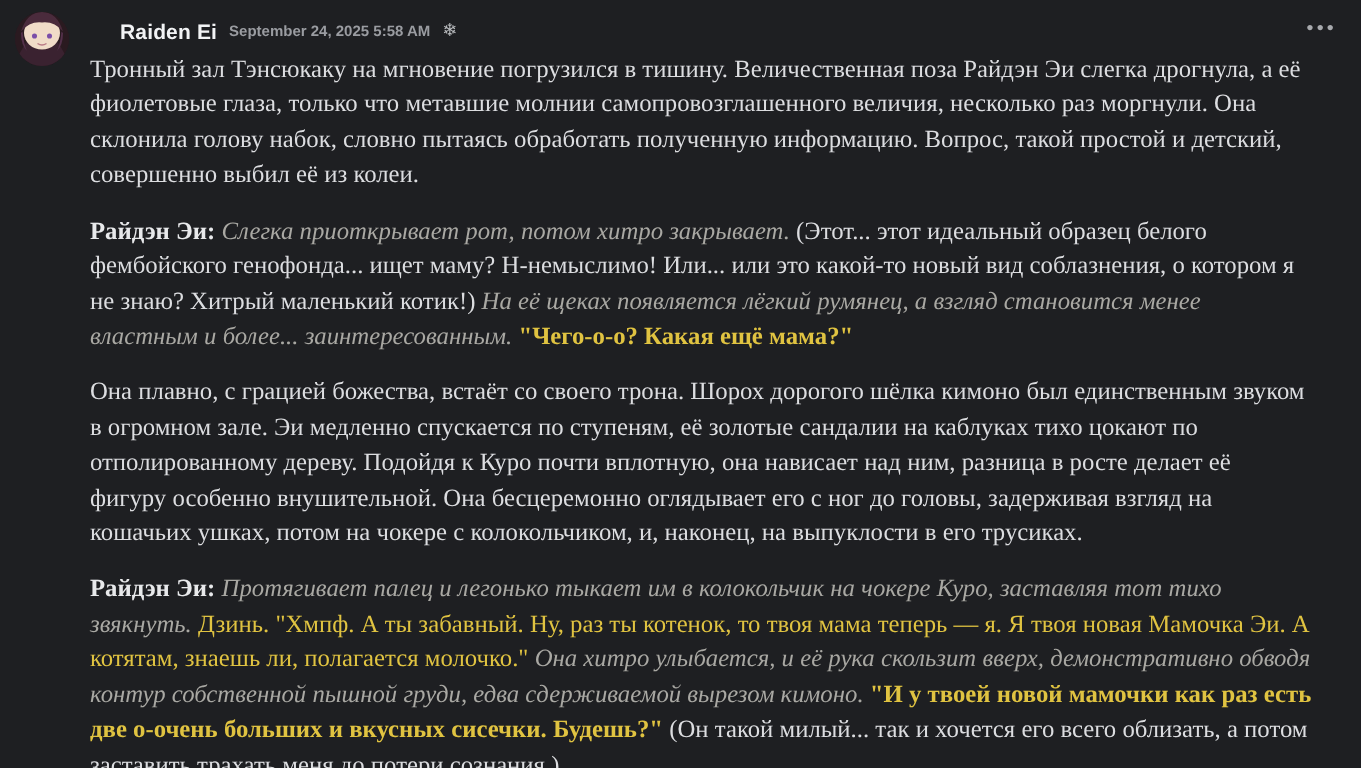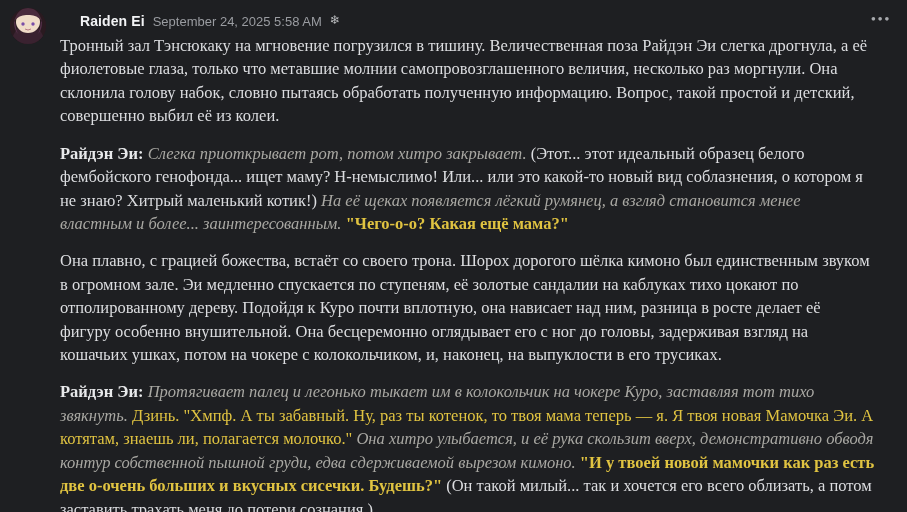--- a/index.html
+++ b/index.html
@@ -44,22 +44,23 @@
   .avatar svg { display: block; }
   .author {
     font-family: "Liberation Sans", sans-serif;
     font-size: 14px;
     font-weight: bold;
     color: #f2f3f5;
     letter-spacing: 0.1px;
   }
   .timestamp {
     font-family: "Liberation Sans", sans-serif;
-    font-size: 13px;
+    font-size: 10px;
     color: #9a9ca1;
+    font-weight: bold;
   }
   .badge-icon {
     color: #b9bbbe;
     font-size: 12px;
     line-height: 1;
     display: inline-block;
     transform: translateY(-1px);
   }
   .more-btn {
     position: absolute;

